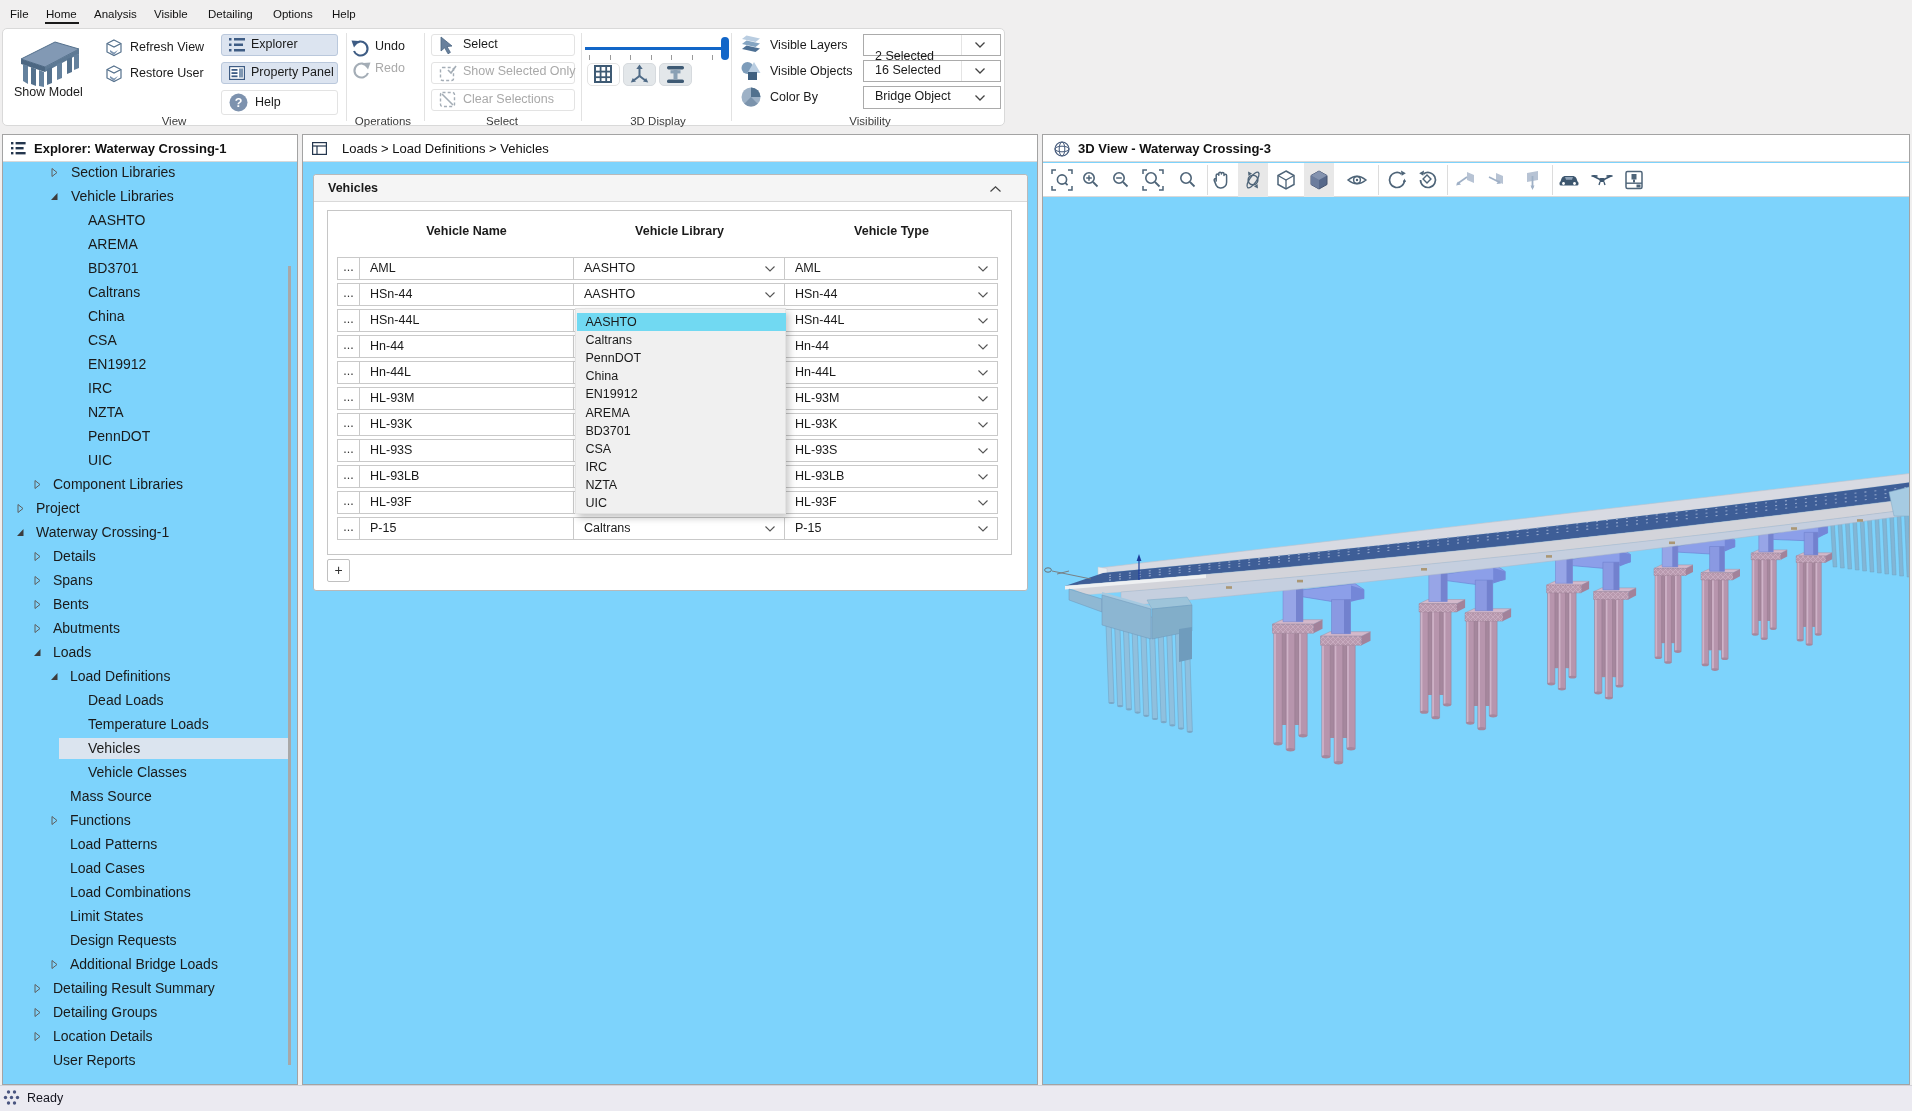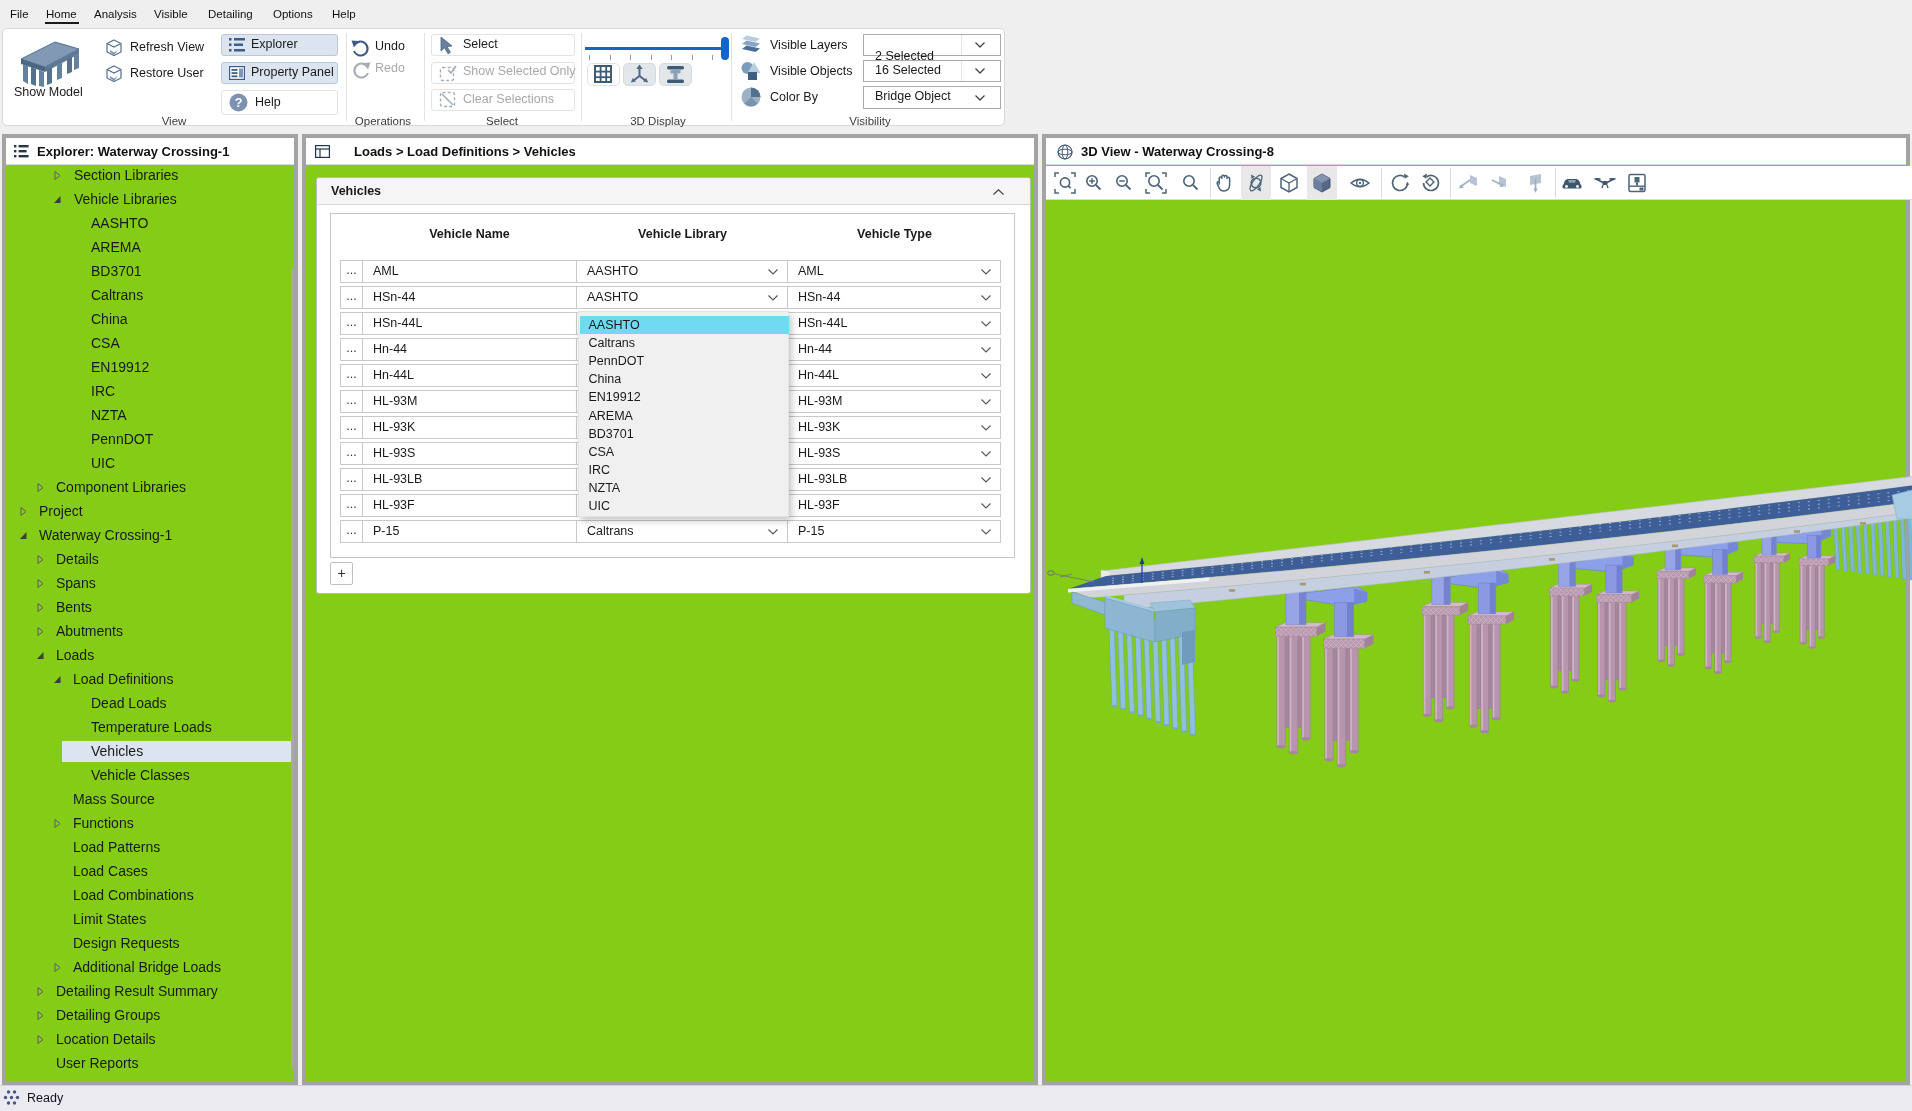--- a/index.html
+++ b/index.html
@@ -5,21 +5,21 @@
 html,body{width:1912px;height:1111px;overflow:hidden;font-family:"Liberation Sans",sans-serif;background:#f0efef;color:#1a1a1a;-webkit-font-smoothing:antialiased}
 .abs{position:absolute}
 .mi{position:absolute;top:8px;color:#111;font-size:11.5px}
 .ribbon{position:absolute;left:2px;top:28px;width:1003px;height:98px;background:#fff;border:1px solid #d9d9d9;border-radius:5px}
 .gsep{position:absolute;top:4px;height:88px;width:1px;background:#e2e2e2}
 .glabel{position:absolute;top:86px;font-size:11.5px;color:#3a3a3a;text-align:center;width:120px}
 .rbtn{position:absolute;border:1px solid #e3e3e3;border-radius:3px;background:#fff;font-size:13px}
 .rbtn.hl{background:#dce4f0;border-color:#bac8dc}
 .rtext{position:absolute;font-size:12.5px;color:#1a1a1a;white-space:nowrap}
 .gray{color:#a9a9a9}
-.panel{position:absolute;background:#84cc16;border:4px solid #a3a3a3}
+.panel{position:absolute;background:#7dd3fc;border:1px solid #a3a3a3}
 .phead{position:absolute;left:0;top:0;right:0;height:27px;border-bottom:1px solid #d9d9d9;background:#fff}
 .phead .t{position:absolute;top:6px;font-size:13px;font-weight:bold;color:#111;white-space:nowrap}
 .trow{position:absolute;left:0;width:100%;height:21px;line-height:21px;font-size:14px;white-space:nowrap}
 .tar{position:absolute;top:5px}
 .tlb{position:absolute;top:0}
 .sel-row{position:absolute;left:56px;width:232px;height:21px;background:#dbe4ef}
 .cell{position:absolute;border:1px solid #c9c9c9;background:#fff;font-size:12.5px;line-height:21px;white-space:nowrap;overflow:hidden}
 .chev{position:absolute;width:10px;height:6px}
 .ddi{position:absolute;left:10px;height:18px;line-height:18px;font-size:12.5px;white-space:nowrap}
 .combo{position:absolute;border:1px solid #ababab;background:#fff;font-size:12.5px}
@@ -370,21 +370,21 @@
     </div>
 <div class="abs" style="left:285px;top:131px;width:3px;height:799px;background:#a8a8a8"></div>
 </div>
 <div class="panel" style="left:302px;top:134px;width:736px;height:951px">
 <div class="phead">
       <svg class="abs" style="left:9px;top:7px" width="15" height="13" viewBox="0 0 15 13">
         <rect x="0.6" y="0.6" width="13.8" height="11.8" fill="none" stroke="#24364e" stroke-width="1.2"></rect>
         <line x1="0.6" y1="4" x2="14.4" y2="4" stroke="#24364e" stroke-width="1.2"></line>
         <line x1="5" y1="4" x2="5" y2="12.4" stroke="#24364e" stroke-width="1.2"></line>
       </svg>
-      <div class="t" style="left:48px;font-weight:700">Loads &gt; Load Definitions &gt; Vehicles</div>
+      <div class="t" style="left:39px;font-weight:400">Loads &gt; Load Definitions &gt; Vehicles</div>
     </div>
 <div class="abs" style="left:10px;top:39px;width:715px;height:417px;border:1px solid #b9b9b9;border-radius:3px;background:#fff">
 <div class="abs" style="left:0;top:0;width:713px;height:27px;background:#f5f5f5;border-bottom:1px solid #d9d9d9;border-radius:3px 3px 0 0"></div>
 <div class="abs" style="left:14px;top:6px;font-size:12.5px;font-weight:bold">Vehicles</div>
 <svg class="abs" style="left:676px;top:11px" width="11" height="6" viewBox="0 0 11 6">
         <path d="M0.5,5.5 L5.5,0.8 L10.5,5.5" fill="none" stroke="#444" stroke-width="1.2"></path>
       </svg>
 <div class="abs" style="left:13px;top:35px;width:685px;height:345px;border:1px solid #c6c6c6">
 <div class="abs" style="left:31px;top:13px;width:215px;text-align:center;font-size:12.5px;font-weight:bold">Vehicle Name</div>
 <div class="abs" style="left:246px;top:13px;width:211px;text-align:center;font-size:12.5px;font-weight:bold">Vehicle Library</div>
@@ -493,21 +493,21 @@
 <div class="ddi" style="top:185.5px">UIC</div>
 </div>
 </div>
 <div class="panel" style="left:1042px;top:134px;width:868px;height:951px">
 <div class="phead">
       <svg class="abs" style="left:11px;top:6px" width="16" height="16" viewBox="0 0 16 16">
         <circle cx="8" cy="8" r="7" fill="none" stroke="#44597a" stroke-width="1.2"></circle>
         <ellipse cx="8" cy="8" rx="7" ry="2.8" fill="none" stroke="#44597a" stroke-width="1"></ellipse>
         <ellipse cx="8" cy="8" rx="2.8" ry="7" fill="none" stroke="#44597a" stroke-width="1"></ellipse>
       </svg>
-      <div class="t" style="left:35px">3D View - Waterway Crossing-8</div>
+      <div class="t" style="left:35px">3D View - Waterway Crossing-3</div>
     </div>
 <div class="abs" style="left:0;top:28px;width:866px;height:34px;border-bottom:1px solid #d9d9d9;background:#fff"></div>
 <div class="tbtn on" style="left:195px;top:28px;height:34px"></div>
 <div class="tbtn on" style="left:261px;top:28px;height:34px"></div>
 <div class="tsep" style="left:163.5px;top:30px"></div>
 <div class="tsep" style="left:334.5px;top:30px"></div>
 <div class="tsep" style="left:403.5px;top:30px"></div>
 <div class="tsep" style="left:508.5px;top:30px"></div>
 <svg class="abs" style="left:8px;top:34px" width="22" height="22" viewBox="0 0 22 22">
       <path d="M1,5 L1,1 L5,1" fill="none" stroke="#4e6478" stroke-width="1.5"></path>

